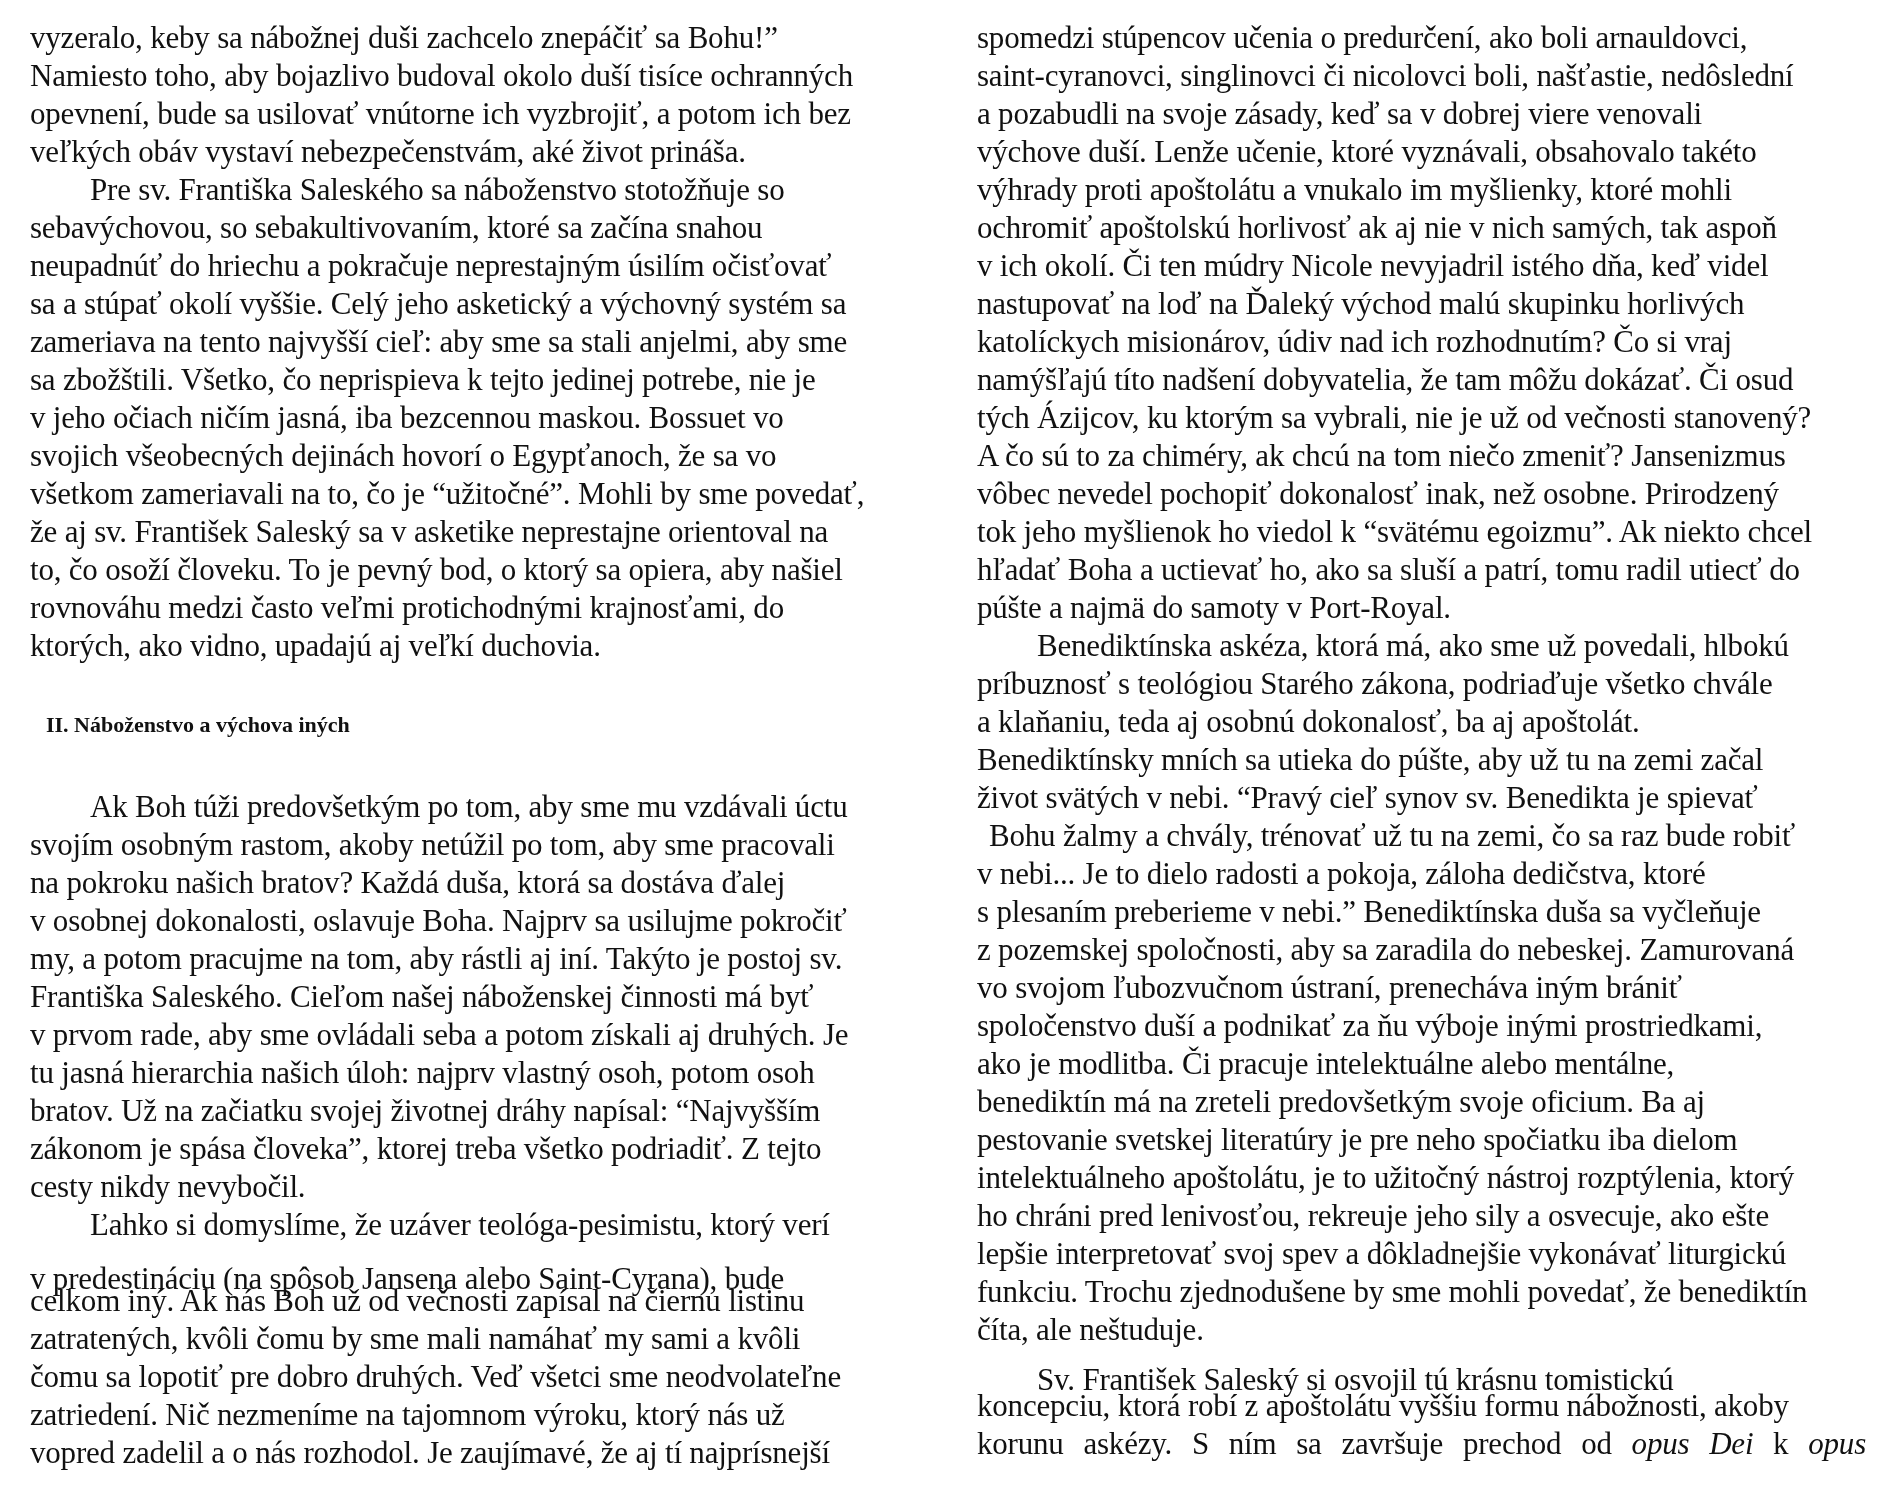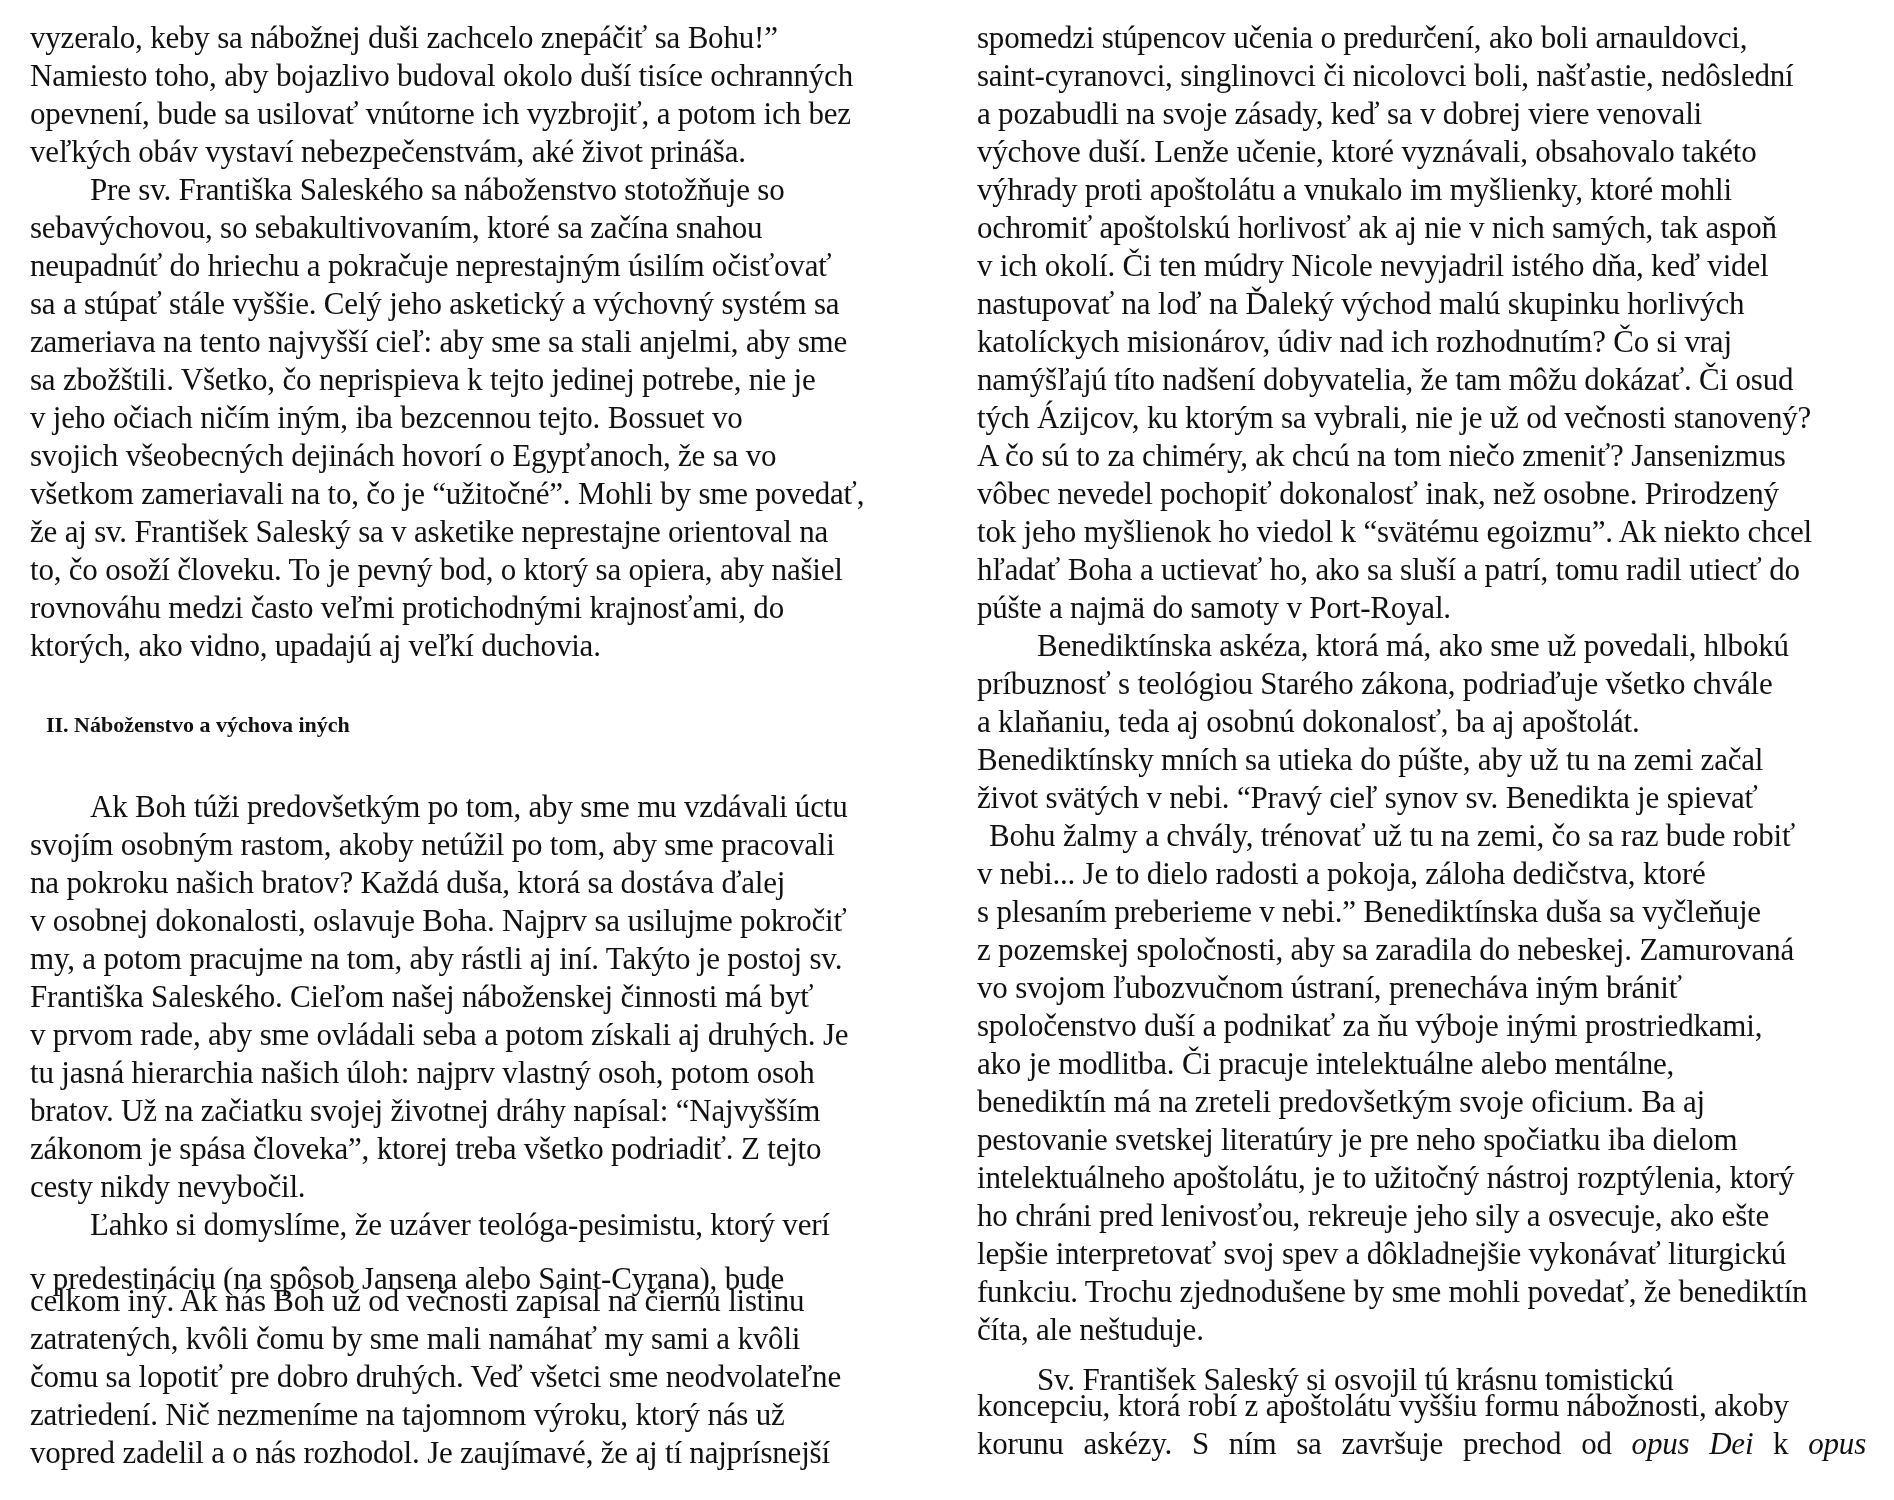--- a/index.html
+++ b/index.html
@@ -33,24 +33,24 @@
   <div class="col col-left">
 
     <div class="line" style="top: 19px; word-spacing: 0px; text-align-last: left;">vyzeralo, keby sa nábožnej duši zachcelo znepáčiť sa Bohu!”</div>
     <div class="line" style="top: 57px; word-spacing: 0px; text-align-last: left;">Namiesto toho, aby bojazlivo budoval okolo duší tisíce ochranných</div>
     <div class="line" style="top: 95px; word-spacing: 0px; text-align-last: left;">opevnení, bude sa usilovať vnútorne ich vyzbrojiť, a potom ich bez</div>
     <div class="line last" style="top:133px">veľkých obáv vystaví nebezpečenstvám, aké život prináša.</div>
 
     <div class="line indent" style="top: 171px; word-spacing: 0px; text-align-last: left;">Pre sv. Františka Saleského sa náboženstvo stotožňuje so</div>
     <div class="line" style="top: 209px; word-spacing: 0px; text-align-last: left;">sebavýchovou, so sebakultivovaním, ktoré sa začína snahou</div>
     <div class="line" style="top: 247px; word-spacing: 0px; text-align-last: left;">neupadnúť do hriechu a pokračuje neprestajným úsilím očisťovať</div>
-    <div class="line" style="top: 285px; word-spacing: 0px; text-align-last: left;">sa a stúpať stále vyššie. Celý jeho asketický a výchovný systém sa</div>
+    <div class="line" style="top: 285px; word-spacing: 0px; text-align-last: left;">sa a stúpať okolí vyššie. Celý jeho asketický a výchovný systém sa</div>
     <div class="line" style="top: 323px; word-spacing: 0px; text-align-last: left;">zameriava na tento najvyšší cieľ: aby sme sa stali anjelmi, aby sme</div>
     <div class="line" style="top: 361px; word-spacing: 0px; text-align-last: left;">sa zbožštili. Všetko, čo neprispieva k tejto jedinej potrebe, nie je</div>
-    <div class="line" style="top: 399px; word-spacing: 0px; text-align-last: left;">v jeho očiach ničím iným, iba bezcennou tejto. Bossuet vo</div>
+    <div class="line" style="top: 399px; word-spacing: 0px; text-align-last: left;">v jeho očiach ničím jasná, iba bezcennou maskou. Bossuet vo</div>
     <div class="line" style="top: 437px; word-spacing: 0px; text-align-last: left;">svojich všeobecných dejinách hovorí o Egypťanoch, že sa vo</div>
     <div class="line" style="top: 475px; word-spacing: 0px; text-align-last: left;">všetkom zameriavali na to, čo je “užitočné”. Mohli by sme povedať,</div>
     <div class="line" style="top: 513px; word-spacing: 0px; text-align-last: left;">že aj sv. František Saleský sa v asketike neprestajne orientoval na</div>
     <div class="line" style="top: 551px; word-spacing: 0px; text-align-last: left;">to, čo osoží človeku. To je pevný bod, o ktorý sa opiera, aby našiel</div>
     <div class="line" style="top: 589px; word-spacing: 0px; text-align-last: left;">rovnováhu medzi často veľmi protichodnými krajnosťami, do</div>
     <div class="line last" style="top:627px">ktorých, ako vidno, upadajú aj veľkí duchovia.</div>
 
     <div class="heading" style="top:705px">II. Náboženstvo a výchova iných</div>
 
     <div class="line indent" style="top: 788px; word-spacing: 0px; text-align-last: left;">Ak Boh túži predovšetkým po tom, aby sme mu vzdávali úctu</div>

